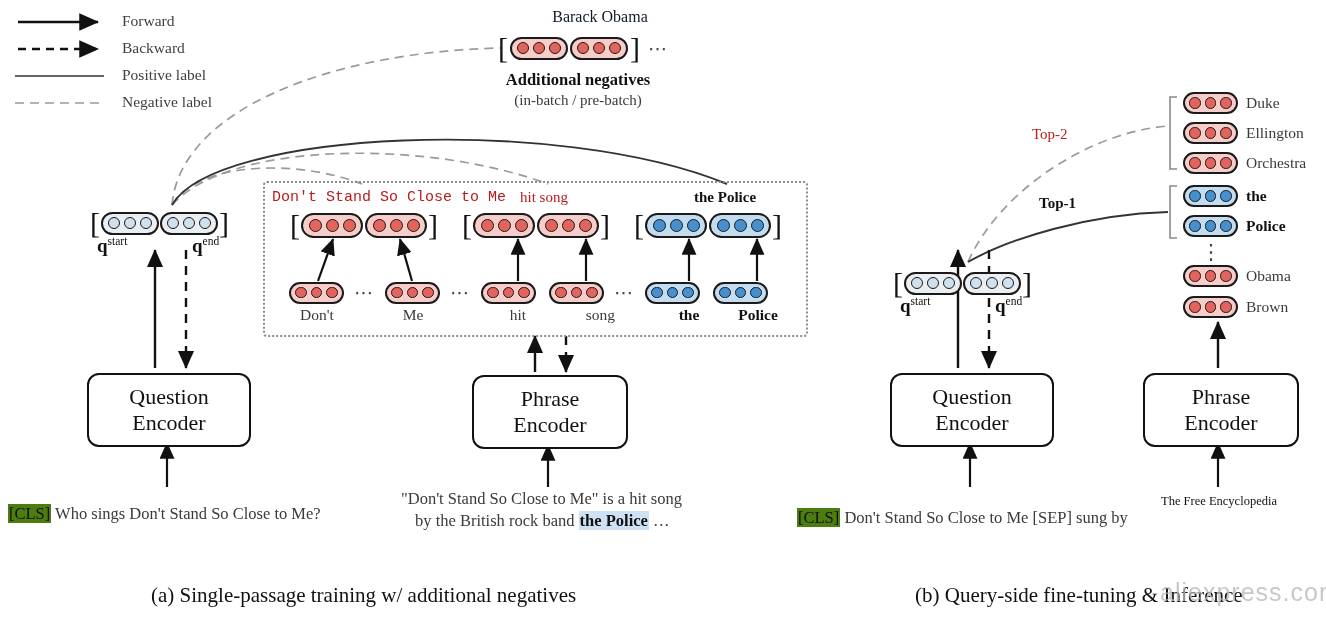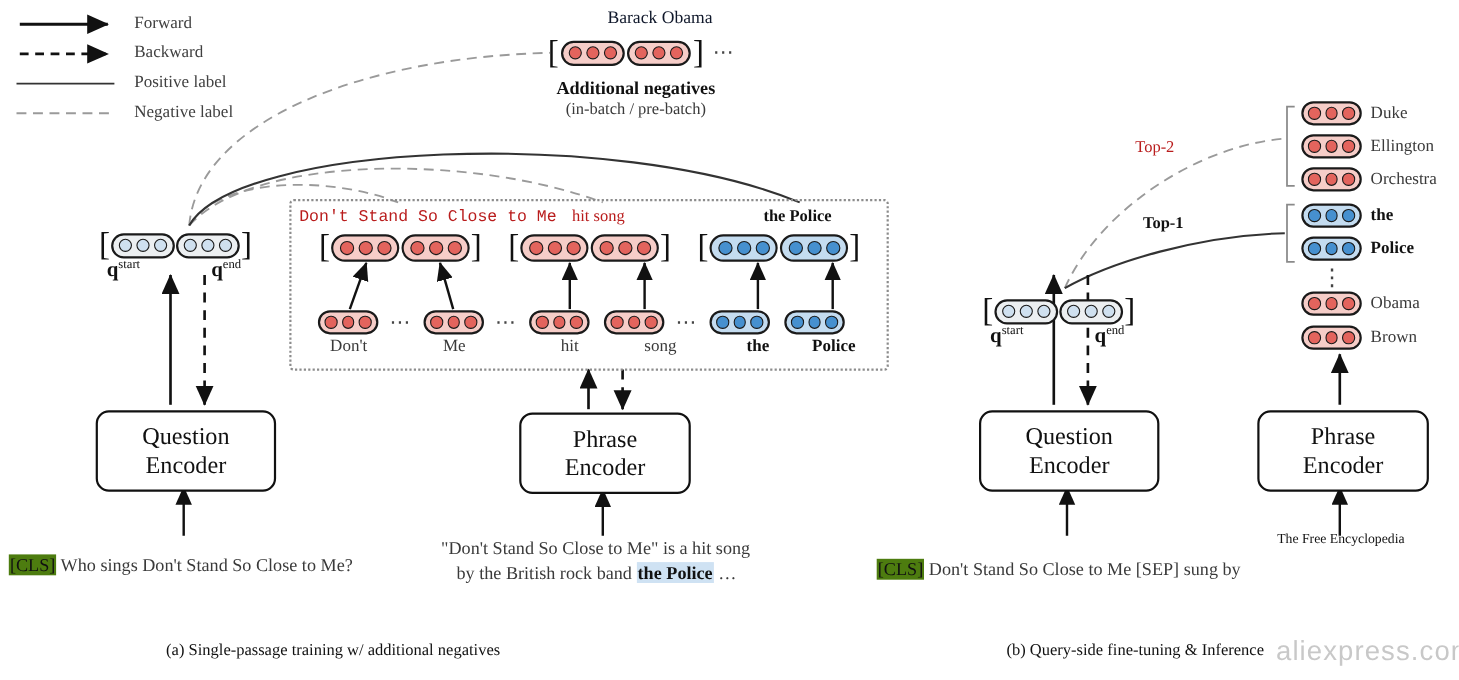--- a/index.html
+++ b/index.html
@@ -51,25 +51,25 @@
   .enc{position:absolute;border:2.2px solid #111;border-radius:12px;background:#fff;
        display:flex;align-items:center;justify-content:center;text-align:center;
        font-size:22px;line-height:1.2;color:#111;}
 
   .phrasebox{position:absolute;border:2px dotted #8c8c8c;border-radius:4px;background:transparent;}
 
   .sent{position:absolute;font-size:16.5px;color:#3a3a3a;white-space:nowrap;}
   .sent .cls{background:#4d7c0f;color:#111;padding:0 1px;}
   .sent .hl{background:#cfe2f3;color:#111;font-weight:bold;padding:0 1px;}
 
-  .caption{position:absolute;font-size:15px;color:#111;white-space:nowrap;font-family:Liberation Serif, serif;}
+  .caption{position:absolute;font-size:21px;color:#111;white-space:nowrap;font-family:Liberation Serif, serif;}
 
   .wiki{position:absolute;text-align:center;color:#111;}
   .wiki .w1{font-size:25px;font-family:"Liberation Serif",serif;letter-spacing:.3px;}
-  .wiki .w2{font-size:12.5px;margin-top:0;font-family:"Liberation Serif",serif;}
+  .wiki .w2{font-size:12.5px;margin-top:11px;font-family:"Liberation Serif",serif;}
 
   .watermark{position:absolute;font-size:25px;color:#b9b9b9;opacity:.78;white-space:nowrap;
              font-family:"Liberation Sans",sans-serif;letter-spacing:1px;}
 </style>
 </head>
 <body>
 
 <svg class="layer" viewBox="0 0 1326 618" xmlns="http://www.w3.org/2000/svg">
   <defs>
     <marker id="ah" markerWidth="9" markerHeight="9" refX="7.2" refY="3.4" orient="auto" markerUnits="strokeWidth">

